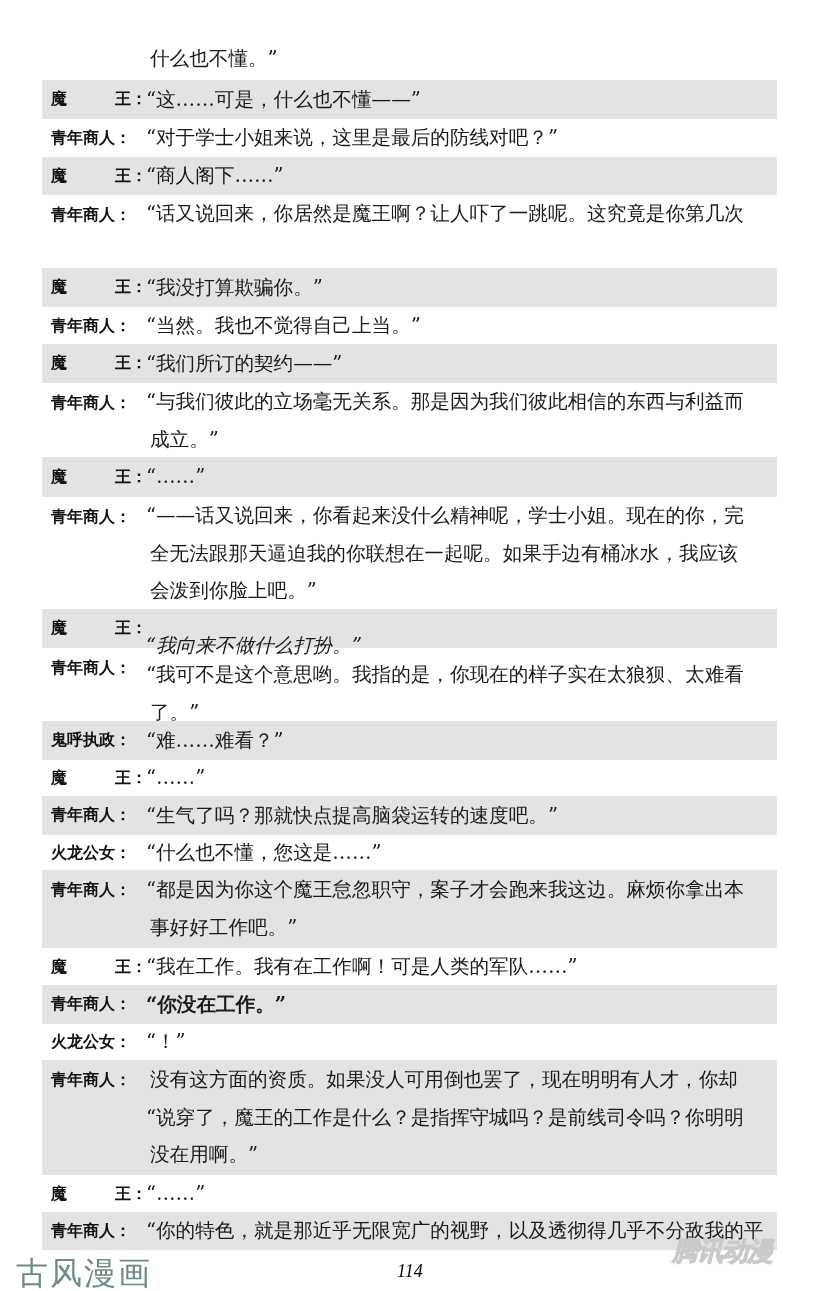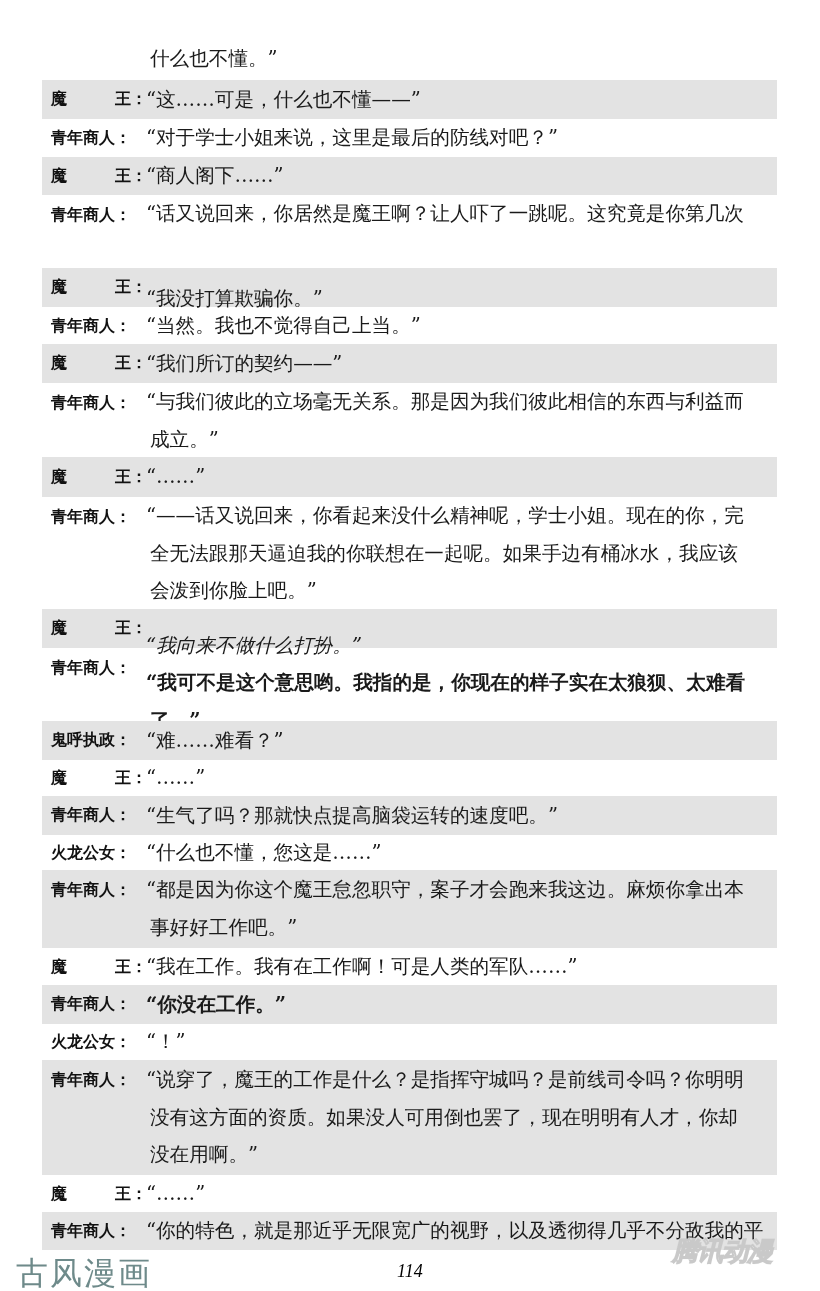--- a/index.html
+++ b/index.html
@@ -83,21 +83,21 @@
     <div class="speaker" style="top:10px;">青年商人：</div>
     <div class="speech" style="top:0px;">
       <span class="line">“话又说回来，你居然是魔王啊？让人吓了一跳呢。这究竟是你第几次</span>
     </div>
   </div>
 
   <div class="row shaded" style="top:268px;height:39px;">
     <div class="speaker spaced" style="top:9px;">
       <span class="sp-a">魔</span><span class="sp-b">王：</span>
     </div>
-    <div class="speech" style="top:12px;">
+    <div class="speech" style="top:1px;">
       <span class="line">“我没打算欺骗你。”</span>
     </div>
   </div>
 
   <div class="row" style="top:307px;height:37px;">
     <div class="speaker" style="top:9px;">青年商人：</div>
     <div class="speech" style="top:0px;">
       <span class="line">“当然。我也不觉得自己上当。”</span>
     </div>
   </div>
@@ -141,21 +141,21 @@
     <div class="speaker spaced" style="top:9px;">
       <span class="sp-a">魔</span><span class="sp-b">王：</span>
     </div>
     <div class="speech" style="top:18px;font-style:italic;">
       <span class="line">“我向来不做什么打扮。”</span>
     </div>
   </div>
 
   <div class="row" style="top:648px;height:73px;">
     <div class="speaker" style="top:10px;">青年商人：</div>
-    <div class="speech" style="top:16px;font-weight:bold;">
+    <div class="speech" style="top:8px;">
       <span class="line">“我可不是这个意思哟。我指的是，你现在的样子实在太狼狈、太难看</span>
       <span class="line indent">了。”</span>
     </div>
   </div>
 
   <div class="row shaded" style="top:721px;height:39px;">
     <div class="speaker" style="top:9px;">鬼呼执政：</div>
     <div class="speech" style="top:1px;">
       <span class="line">“难……难看？”</span>
     </div>
@@ -211,22 +211,22 @@
   <div class="row" style="top:1024px;height:36px;">
     <div class="speaker" style="top:8px;">火龙公女：</div>
     <div class="speech" style="top:-1px;">
       <span class="line">“！”</span>
     </div>
   </div>
 
   <div class="row shaded" style="top:1060px;height:115px;">
     <div class="speaker" style="top:10px;">青年商人：</div>
     <div class="speech" style="top:1px;">
+      <span class="line indent">没有这方面的资质。如果没人可用倒也罢了，现在明明有人才，你却</span>
       <span class="line">“说穿了，魔王的工作是什么？是指挥守城吗？是前线司令吗？你明明</span>
-      <span class="line indent">没有这方面的资质。如果没人可用倒也罢了，现在明明有人才，你却</span>
       <span class="line indent">没在用啊。”</span>
     </div>
   </div>
 
   <div class="row" style="top:1175px;height:37px;">
     <div class="speaker spaced" style="top:9px;">
       <span class="sp-a">魔</span><span class="sp-b">王：</span>
     </div>
     <div class="speech" style="top:0px;">
       <span class="line">“……”</span>

